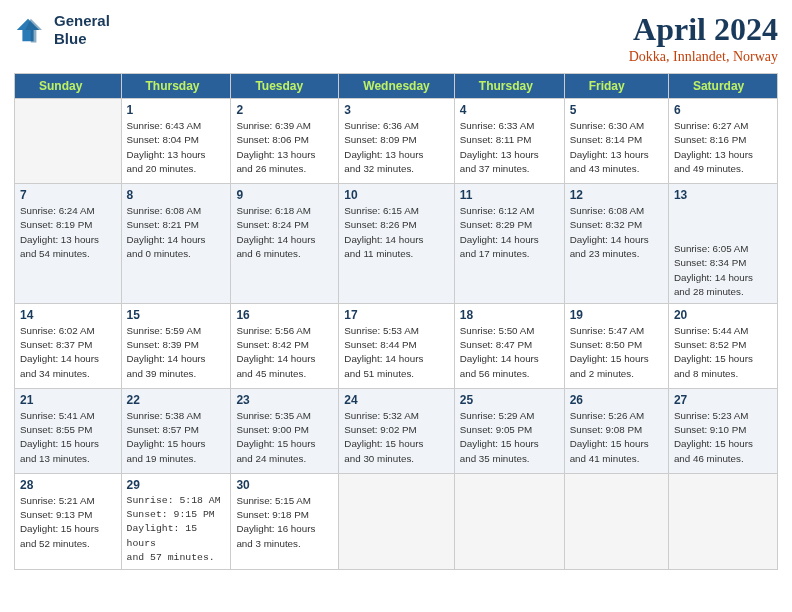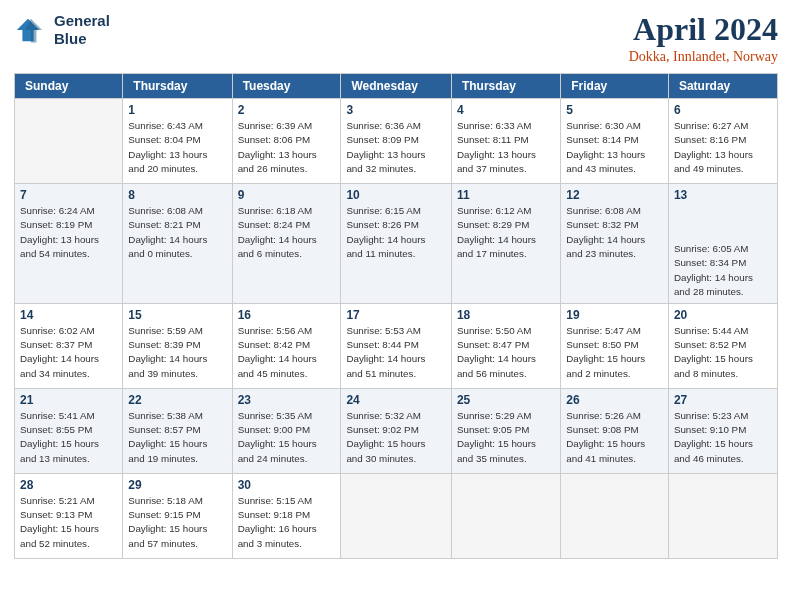--- a/index.html
+++ b/index.html
@@ -50,22 +50,22 @@
       color: #c2410c;
       margin-top: 2px;
     }
     .calendar {
       width: 100%;
       border-collapse: collapse;
       font-size: 10.5px;
     }
     .calendar th {
       background: #2a6099;
-      color: #ffffff;
-      padding: 5px 10px;
+      color: #bef264;
+      padding: 5px 24px;
       text-align: left;
       font-size: 12px;
       font-weight: bold;
       border: 1px solid #ccc;
     }
     .calendar td {
       border: 1px solid #ccc;
       vertical-align: top;
       padding: 4px 5px;
       width: 113px;
@@ -325,21 +325,21 @@
         <tr>
           <td>
             <div class="day-num">28</div>
             <div class="day-info" style="white-space: pre-line;">Sunrise: 5:21 AM
 Sunset: 9:13 PM
 Daylight: 15 hours
 and 52 minutes.</div>
           </td>
           <td>
             <div class="day-num">29</div>
-            <div class="day-info" style="white-space: pre-line;">Sunrise: 5:18 AM
+            <div class="day-info" style="white-space: pre-line; font-family: Liberation Mono, monospace;">Sunrise: 5:18 AM
 Sunset: 9:15 PM
 Daylight: 15 hours
 and 57 minutes.</div>
           </td>
           <td>
             <div class="day-num">30</div>
             <div class="day-info" style="white-space: pre-line;">Sunrise: 5:15 AM
 Sunset: 9:18 PM
 Daylight: 16 hours
 and 3 minutes.</div>

